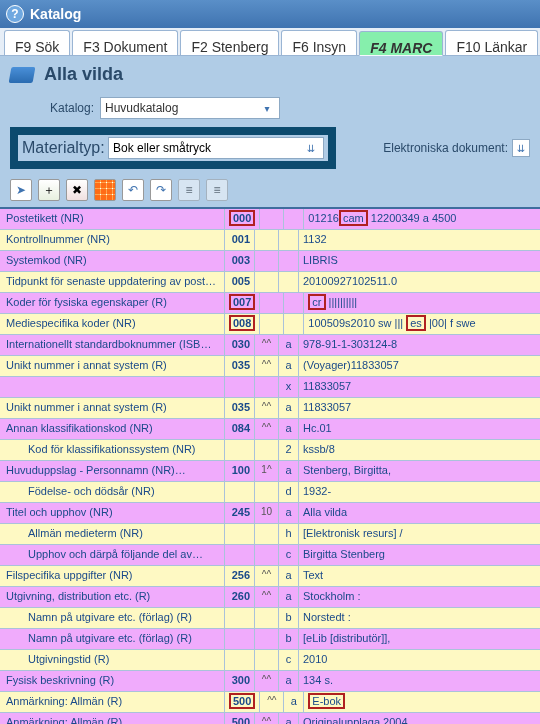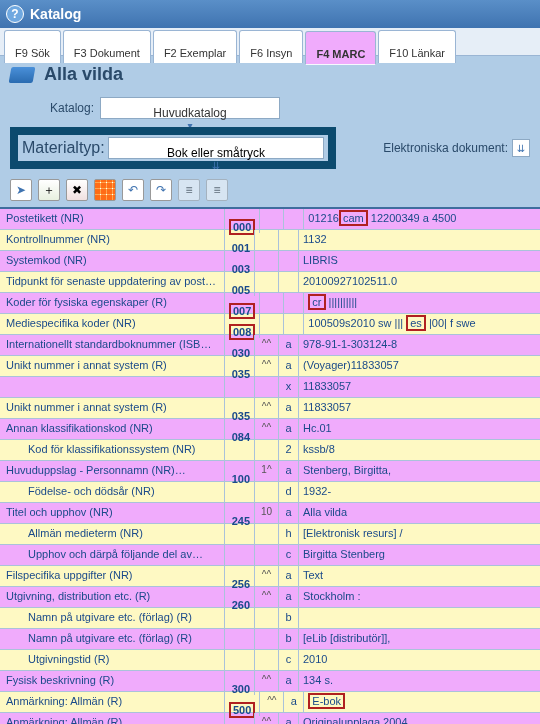--- a/index.html
+++ b/index.html
@@ -2,30 +2,30 @@
 <html><head>
 <meta charset="utf-8">
 <style>
 * { margin: 0; padding: 0; box-sizing: border-box; font-family: Arial, sans-serif; }
 body { width: 540px; height: 724px; background: #b0cce6; overflow: hidden; }
 
 .title-bar { background: linear-gradient(#5a8fc8, #3f73b0); height: 28px; display: flex; align-items: center; padding: 0 6px; color: #fff; font-weight: bold; font-size: 14px; }
 .title-bar .help-icon { width: 18px; height: 18px; border-radius: 50%; background: #6fa8e0; border: 1px solid #fff; display: inline-flex; align-items: center; justify-content: center; margin-right: 6px; font-size: 12px; }
 
 .tab-strip { background: #e6eef7; height: 28px; display: flex; border-bottom: 1px solid #9ab5d4; padding: 2px 4px 0 4px; gap: 2px; }
-.tab { flex: 0 0 auto; padding: 16px 10px; border: 1px solid #9ab5d4; background: #fff; font-size: 11px; color: #333; border-bottom: none; border-radius: 3px 3px 0 0; cursor: pointer; }
-.tab.active { background: #f0abfc; font-weight: bold; border-bottom: 1px solid #f5f9fd; position: relative; top: 1px; }
+.tab { flex: 0 0 auto; padding: 8px 10px; border: 1px solid #9ab5d4; background: #fff; font-size: 14px; color: #333; border-bottom: none; border-radius: 3px 3px 0 0; cursor: pointer; }
+.tab.active { background: #86efac; font-weight: bold; border-bottom: 1px solid #f5f9fd; position: relative; top: 1px; font-style: italic; }
 
 .header-row { display: flex; align-items: center; padding: 8px 10px; }
 .catalog-icon { width: 24px; height: 16px; background: linear-gradient(#4a90d9, #2a6bb0); transform: skewX(-10deg); margin-right: 10px; border-radius: 2px; }
 .header-title { font-size: 18px; font-weight: bold; color: #2a4a6a; }
 
 .form-row { display: flex; align-items: center; padding: 4px 10px; font-size: 12px; color: #333; }
 .form-label { width: 84px; text-align: right; margin-right: 6px; color: #2a4a6a; }
-.form-select { width: 180px; height: 22px; border: 1px solid #8da9c4; background: #fff; padding: 8px 4px; font-size: 12px; display: flex; align-items: center; justify-content: space-between; cursor: pointer; flex-direction: column; }
+.form-select { width: 180px; height: 22px; border: 1px solid #8da9c4; background: #fff; padding: 8px 4px; font-size: 12px; display: flex; align-items: center; justify-content: space-between; cursor: pointer; }
 .form-select .arrow { width: 16px; height: 16px; display: flex; align-items: center; justify-content: center; color: #3f73b0; font-size: 10px; }
 
 .material-row { padding: 4px 10px; display: flex; align-items: center; justify-content: space-between; }
 .material-box { display: flex; align-items: center; border: 8px solid #0c4a6e; padding: 2px 4px; }
 .material-box .form-label { width: 80px; }
 .material-box .form-select { width: 216px; }
 .elec-doc { display: flex; align-items: center; font-size: 12px; color: #2a4a6a; }
 .elec-doc .arrow-btn { width: 18px; height: 18px; border: 1px solid #8da9c4; background: #fff; display: flex; align-items: center; justify-content: center; margin-left: 4px; font-size: 10px; color: #3f73b0; cursor: pointer; }
 
 .toolbar { padding: 6px 10px; display: flex; gap: 6px; align-items: center; }
@@ -34,39 +34,39 @@
 .tool-btn.green-plus { background: linear-gradient(#fff,#e8f0e0); }
 .tool-btn.red-x { background: linear-gradient(#fff,#f0e0e0); }
 .tool-btn.grid { background: repeating-linear-gradient(90deg, #ffa64d 0 5px, #fff 5px 6px), repeating-linear-gradient(0deg, #ffa64d 0 5px, #fff 5px 6px); background-blend-mode: multiply; }
 
 .marc-table { border-top: 2px solid #3f6d9e; }
 .marc-row { display: flex; font-size: 11px; border-bottom: 1px solid #aac2da; height: 21px; align-items: stretch; }
 .marc-row.even { background: #f0abfc; }
 .marc-row.odd { background: #fef9c3; }
 .c-label { flex: 0 0 225px; padding: 3px 6px; color: #1a4a8a; border-right: 1px solid #aac2da; white-space: nowrap; overflow: hidden; text-overflow: ellipsis; cursor: pointer; }
 .c-label.indent { padding-left: 28px; }
-.c-tag { flex: 0 0 30px; padding: 12px 4px; color: #1a4a8a; text-align: right; font-weight: bold; border-right: 1px solid #aac2da; }
+.c-tag { flex: 0 0 30px; padding: 3px 4px; color: #1a4a8a; text-align: right; font-weight: bold; border-right: 1px solid #aac2da; }
 .c-ind { flex: 0 0 24px; padding: 3px 2px; text-align: center; color: #555; border-right: 1px solid #aac2da; font-size: 10px; }
 .c-sub { flex: 0 0 20px; padding: 3px 2px; text-align: center; color: #1a4a8a; border-right: 1px solid #aac2da; }
 .c-val { flex: 1; padding: 3px 4px; color: #1a4a8a; white-space: nowrap; overflow: hidden; }
 .red-box { border: 2px solid #b02020; display: inline-block; padding: 0 2px; margin: -2px 0; }
 .val-piece { display: inline; }
 </style>
 </head>
 <body>
 
 <div class="title-bar">
   <span class="help-icon">?</span>
   <span>Katalog</span>
 </div>
 
 <div class="tab-strip">
   <div class="tab">F9 Sök</div>
   <div class="tab">F3 Dokument</div>
-  <div class="tab">F2 Exemplar</div>
+  <div class="tab">F2 Stenberg</div>
   <div class="tab">F6 Insyn</div>
   <div class="tab active">F4 MARC</div>
   <div class="tab">F10 Länkar</div>
 </div>
 
 <div class="header-row">
   <div class="catalog-icon"></div>
   <div class="header-title">Alla vilda</div>
 </div>
 
@@ -235,20 +235,21 @@
       <div class="c-tag">260</div>
       <div class="c-ind">^^</div>
       <div class="c-sub">a</div>
       <div class="c-val"><span class="val-piece">Stockholm :</span></div>
     </div>
     <div class="marc-row odd">
       <div class="c-label indent">Namn på utgivare etc. (förlag) (R)</div>
       <div class="c-tag"></div>
       <div class="c-ind"></div>
       <div class="c-sub">b</div>
+      <div class="c-val"><span class="val-piece">Norstedt :</span></div>
     </div>
     <div class="marc-row even">
       <div class="c-label indent">Namn på utgivare etc. (förlag) (R)</div>
       <div class="c-tag"></div>
       <div class="c-ind"></div>
       <div class="c-sub">b</div>
       <div class="c-val"><span class="val-piece">[eLib [distributör]],</span></div>
     </div>
     <div class="marc-row odd">
       <div class="c-label indent">Utgivningstid (R)</div>

